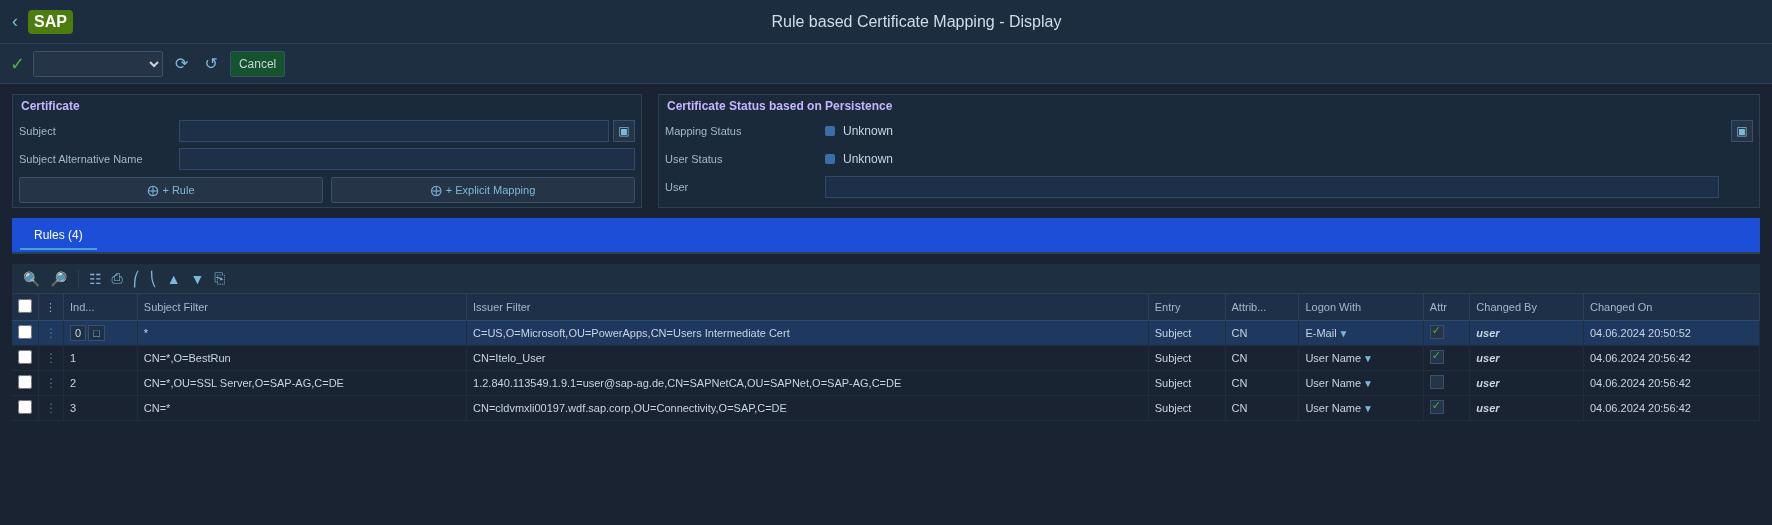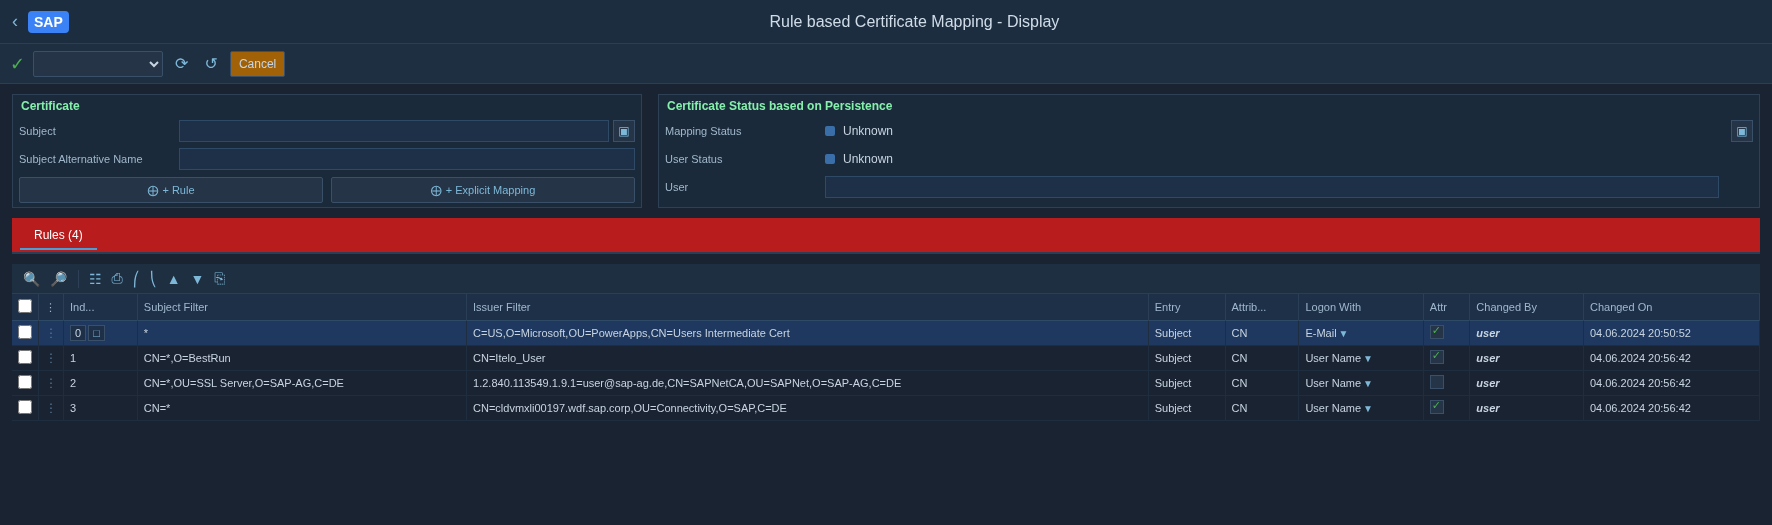--- a/index.html
+++ b/index.html
@@ -15,25 +15,25 @@
     
     .top-bar {
       background: #1c2d3f;
       height: 44px;
       display: flex;
       align-items: center;
       padding: 0 12px;
       border-bottom: 1px solid #2a3f55;
     }
     .sap-logo {
-      background: #3b82f6;
+      background: #4d7c0f;
       border-radius: 4px;
       padding: 3px 6px;
       font-weight: bold;
-      font-size: 14px;
+      font-size: 16px;
       color: white;
       margin-left: 10px;
     }
     .page-title {
       flex: 1;
       text-align: center;
       color: #d0dce8;
       font-size: 16px;
       font-weight: normal;
     }
@@ -55,21 +55,21 @@
     .toolbar-select {
       background: #253547;
       border: 1px solid #3a5068;
       color: #c8d4e0;
       height: 26px;
       width: 130px;
       padding: 0 6px;
       border-radius: 2px;
     }
     .toolbar-btn {
-      background: #a16207;
+      background: #14532d;
       border: 1px solid #3a5068;
       color: #c8d4e0;
       height: 26px;
       padding: 0 8px;
       cursor: pointer;
       border-radius: 2px;
       font-size: 12px;
       display: flex;
       align-items: center;
       gap: 4px;
@@ -92,21 +92,21 @@
     
     .panels-row {
       display: flex;
       gap: 16px;
     }
     .panel {
       background: #1a2a3a;
       border: 1px solid #2e4055;
     }
     .panel-title {
-      color: #86efac;
+      color: #c4b5fd;
       font-size: 12px;
       padding: 4px 8px;
       font-weight: bold;
     }
     .panel-left {
       flex: 0 0 630px;
     }
     .panel-right {
       flex: 1;
     }
@@ -177,21 +177,21 @@
       display: flex;
       align-items: center;
       gap: 4px;
       flex: 1;
       justify-content: center;
     }
     
     .tabs-bar {
       display: flex;
       align-items: center;
-      background: #b91c1c;
+      background: #1d4ed8;
       border-bottom: 2px solid #2a3f55;
       padding: 0 8px;
       gap: 0;
       height: 36px;
     }
     .tab {
       padding: 6px 14px;
       cursor: pointer;
       color: #a0b8cc;
       font-size: 12px;

